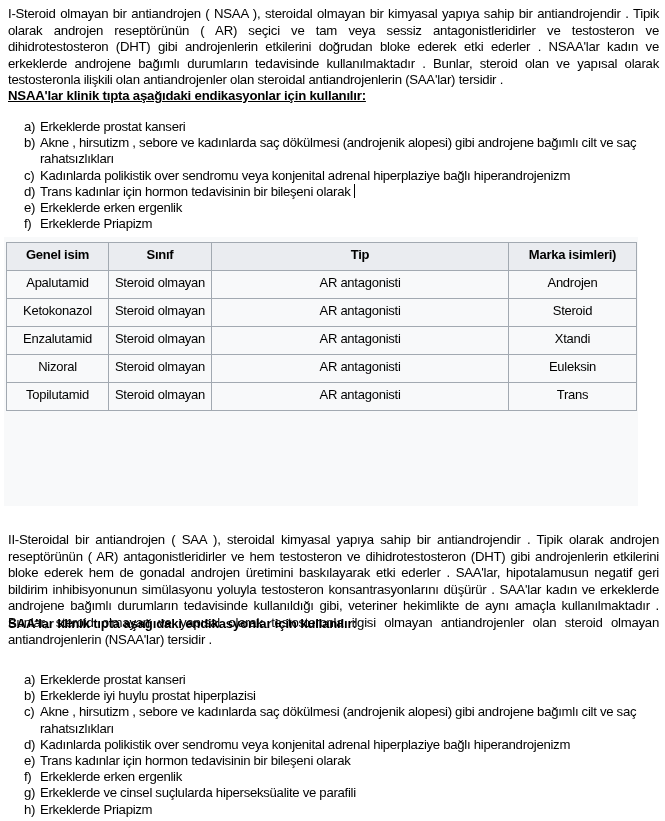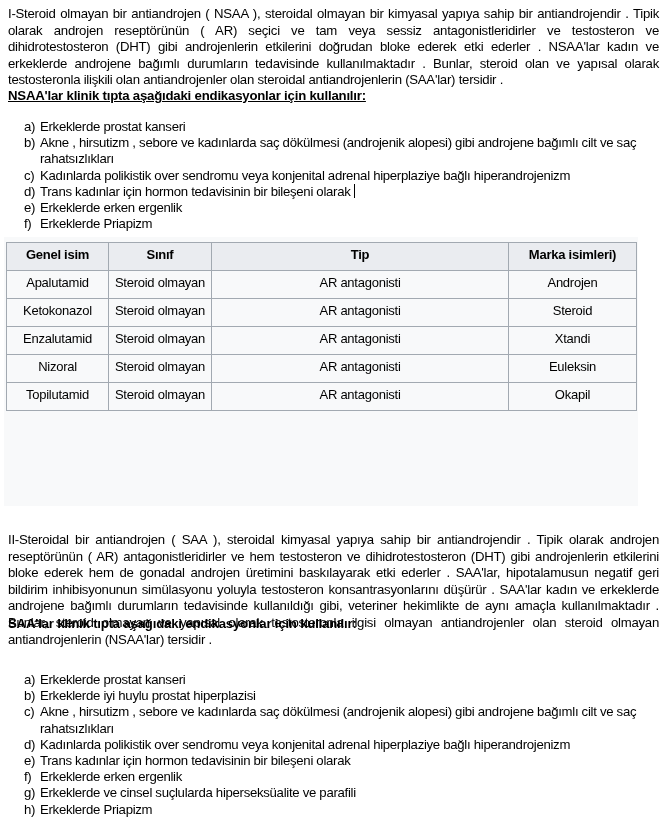--- a/index.html
+++ b/index.html
@@ -76,21 +76,21 @@
     <tr>
         <td>Nizoral</td>
         <td>Steroid olmayan</td>
         <td>AR antagonisti</td>
         <td>Euleksin</td>
       </tr>
     <tr>
         <td>Topilutamid</td>
         <td>Steroid olmayan</td>
         <td>AR antagonisti</td>
-        <td>Okapil</td>
+        <td>Trans</td>
       </tr>
   </tbody>
 </table>
 
 <div class="para" style="top:532px;">
   <b>II-Steroidal bir antiandrojen ( SAA ),</b>
   <span>steroidal kimyasal yapıya sahip bir antiandrojendir . Tipik olarak androjen reseptörünün ( AR) antagonistleridirler ve hem testosteron ve dihidrotestosteron (DHT) gibi androjenlerin etkilerini bloke ederek hem de gonadal androjen üretimini baskılayarak etki ederler . SAA'lar, hipotalamusun negatif geri bildirim inhibisyonunun simülasyonu yoluyla testosteron konsantrasyonlarını düşürür . SAA'lar kadın ve erkeklerde androjene bağımlı durumların tedavisinde kullanıldığı gibi, veteriner hekimlikte de aynı amaçla kullanılmaktadır . Bunlar, steroid olmayan ve yapısal olarak testosteronla ilgisi olmayan antiandrojenler olan steroid olmayan antiandrojenlerin (NSAA'lar) tersidir .</span>
 </div>
 
 <div class="head" style="top:616px;">SAA'lar klinik tıpta aşağıdaki endikasyonlar için kullanılır:</div>

